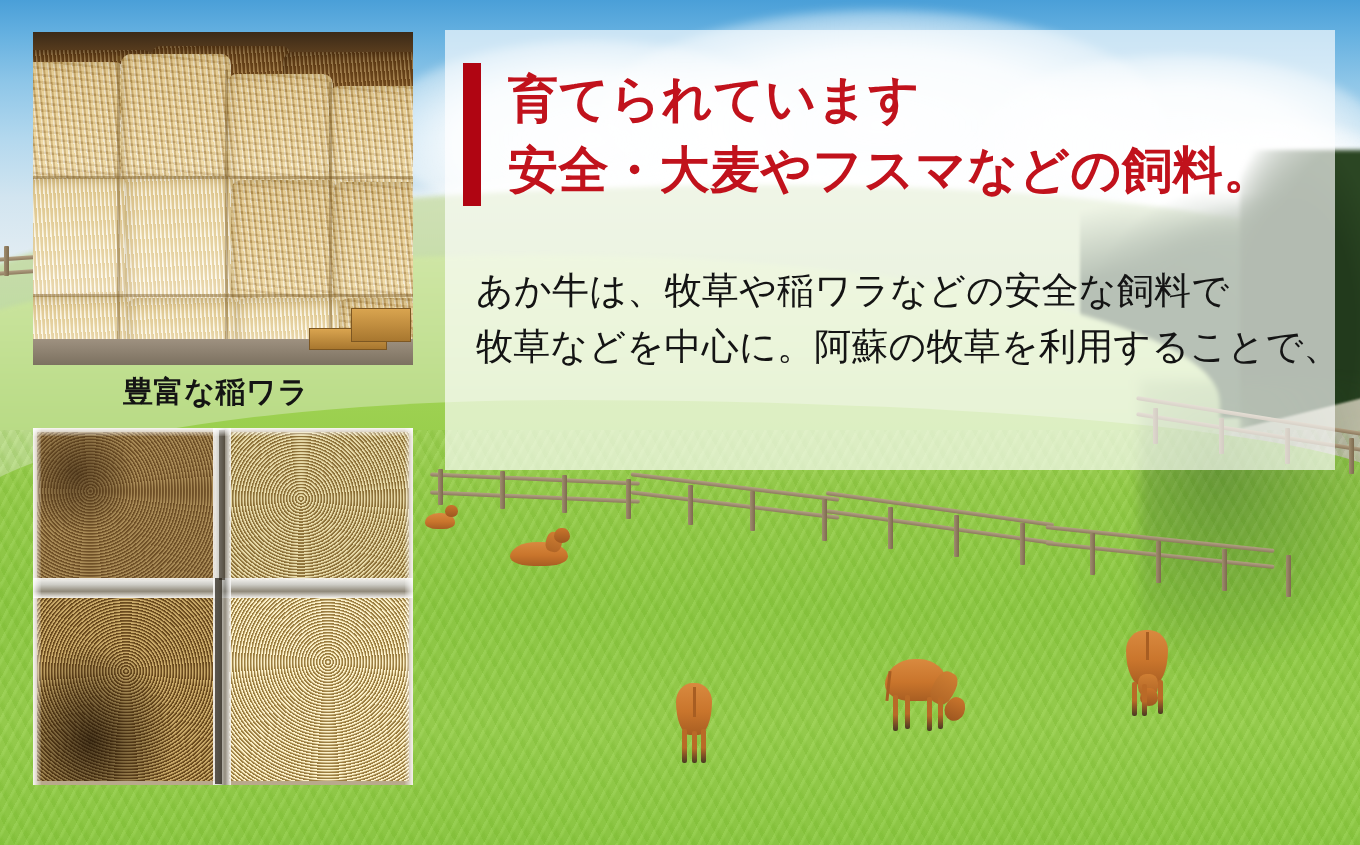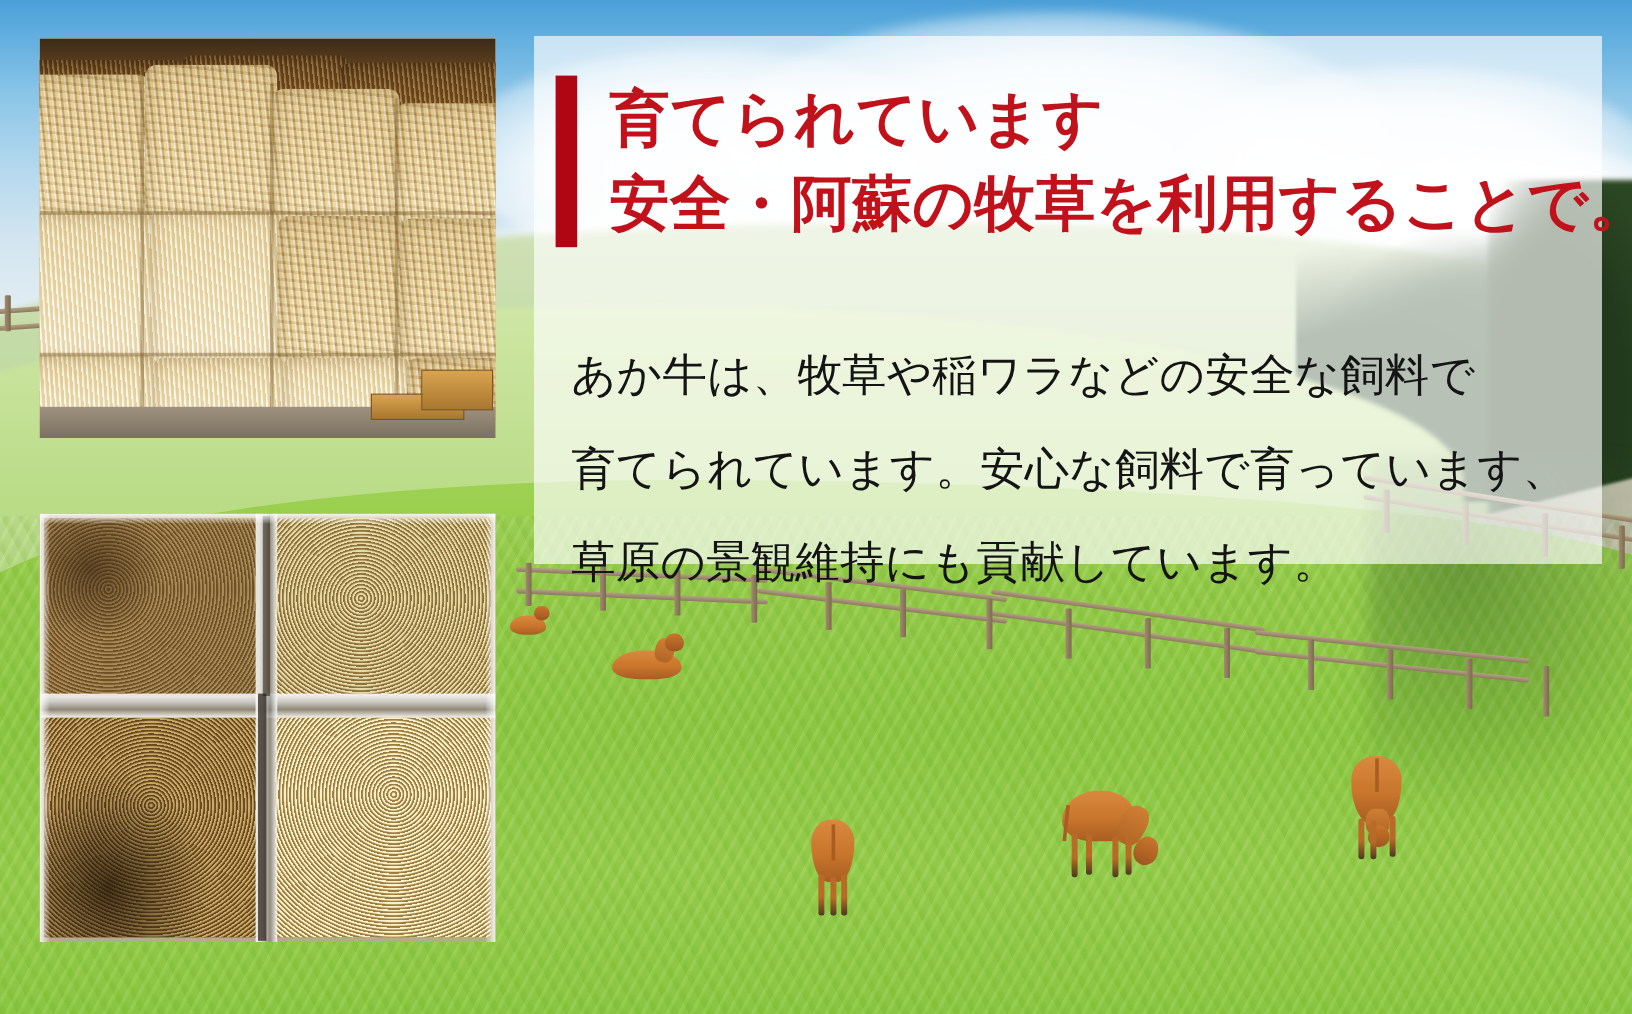--- a/index.html
+++ b/index.html
@@ -362,21 +362,21 @@
     position: absolute;
     left: 476px; top: 263px;
     width: 840px;
     color: #141414;
     font-size: 37px;
     font-weight: 500;
     line-height: 1.52;
     letter-spacing: 0.005em;
     white-space: nowrap;
   }
-  .body-text div { display: block; margin-top: 22px; }
+  .body-text div { display: block; }
 </style>
 </head>
 <body>
 
 <div class="poster">
 
   <div class="bg">
     <div class="sky"></div>
     <div class="cloud c1"></div>
     <div class="cloud c2"></div>
@@ -518,28 +518,28 @@
     <div class="quad q-br"></div>
     <div class="seam-h"></div>
     <div class="seam-v"></div>
     <div class="seam-dark"></div>
     <div class="seam-dark2"></div>
     <div class="seam-edge-t"></div>
     <div class="seam-edge-l"></div>
     <div class="seam-edge-r"></div>
   </div>
 
+  <div class="caption caption-straw">豊富な稲ワラ</div>
 
   <div class="panel"></div>
   <div class="accent-bar"></div>
 
   <div class="headline">
     <div>育てられています</div>
-    <div>安全・阿蘇の牧草を利用することで。</div>
+    <div>安全・大麦やフスマなどの飼料。</div>
   </div>
 
   <div class="body-text">
     <div>あか牛は、牧草や稲ワラなどの安全な飼料で</div>
-    <div>育てられています。安心な飼料で育っています、</div>
-    <div>草原の景観維持にも貢献しています。</div>
+    <div>牧草などを中心に。阿蘇の牧草を利用することで、</div>
   </div>
 
 </div>
 
 </body></html>

